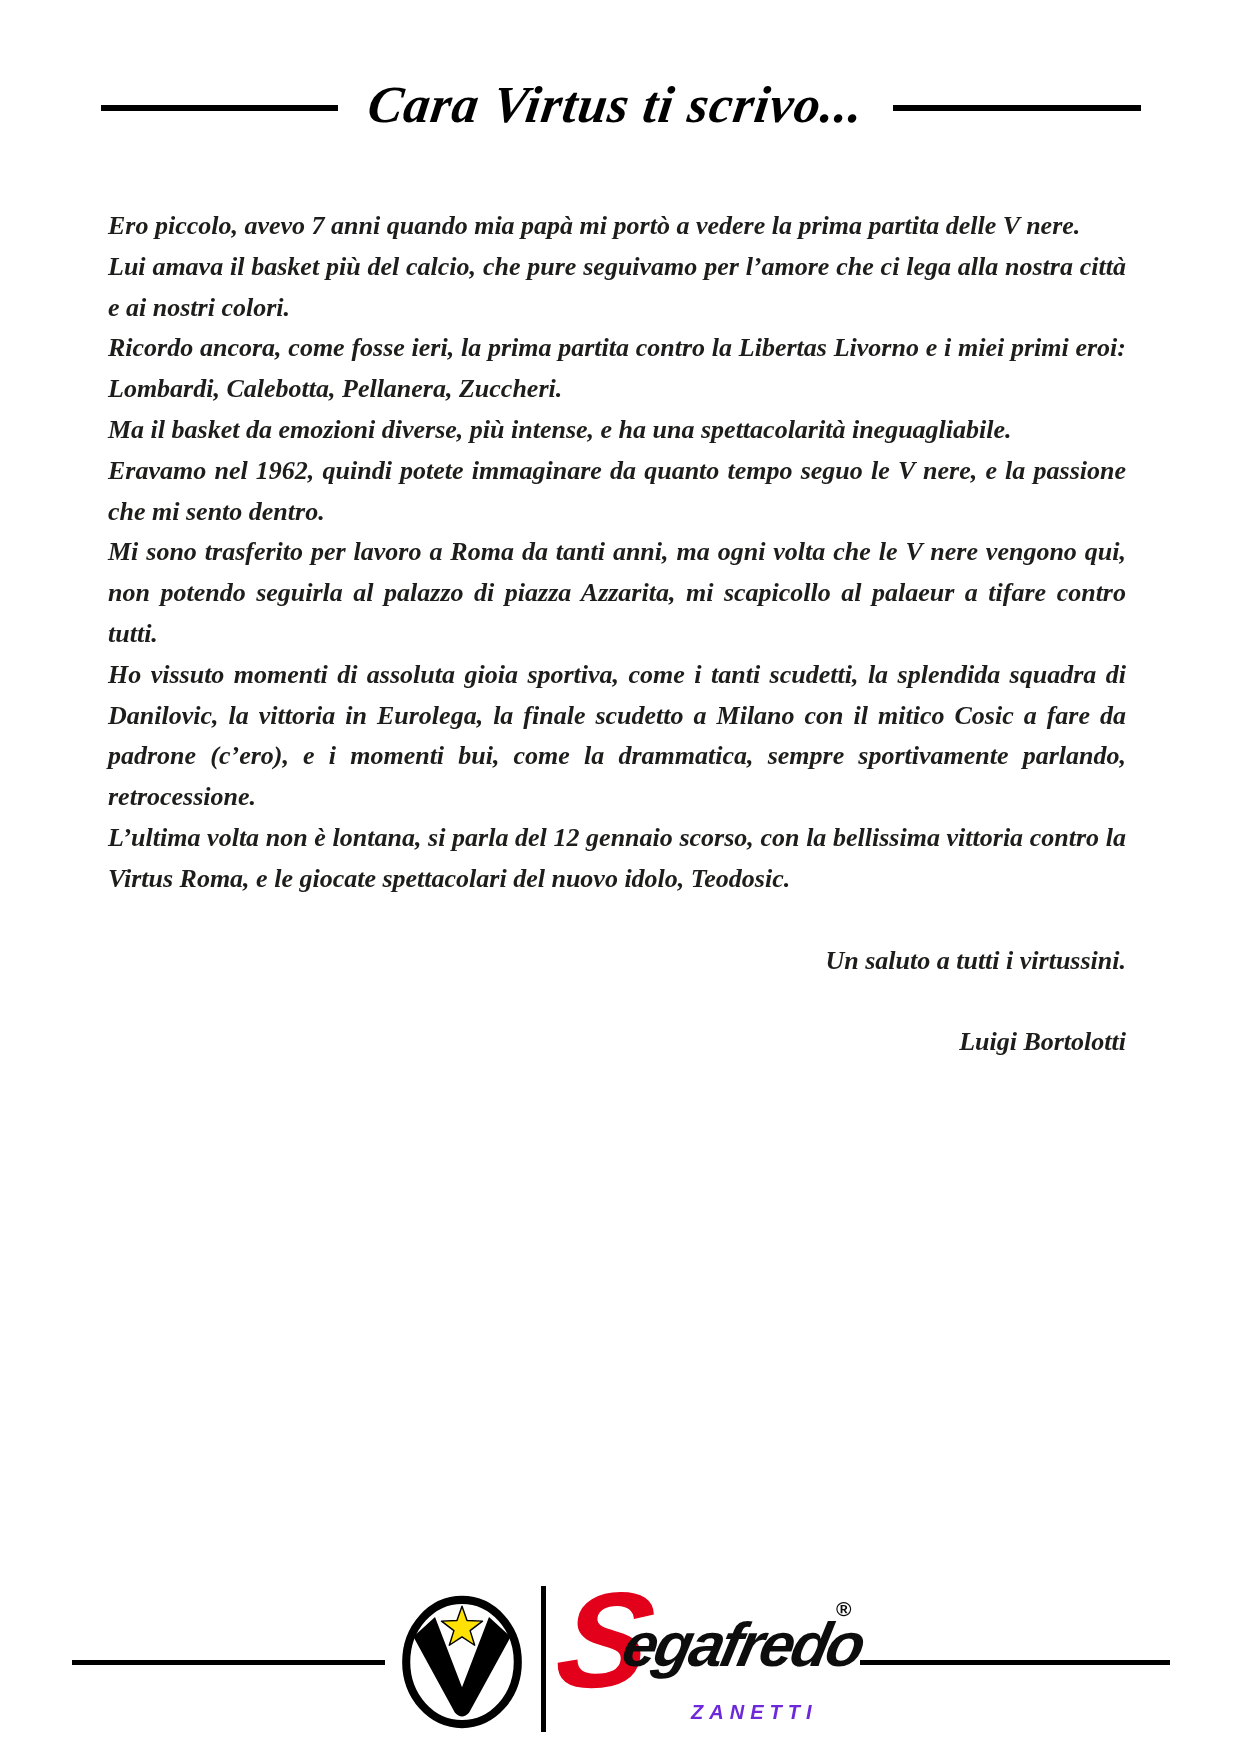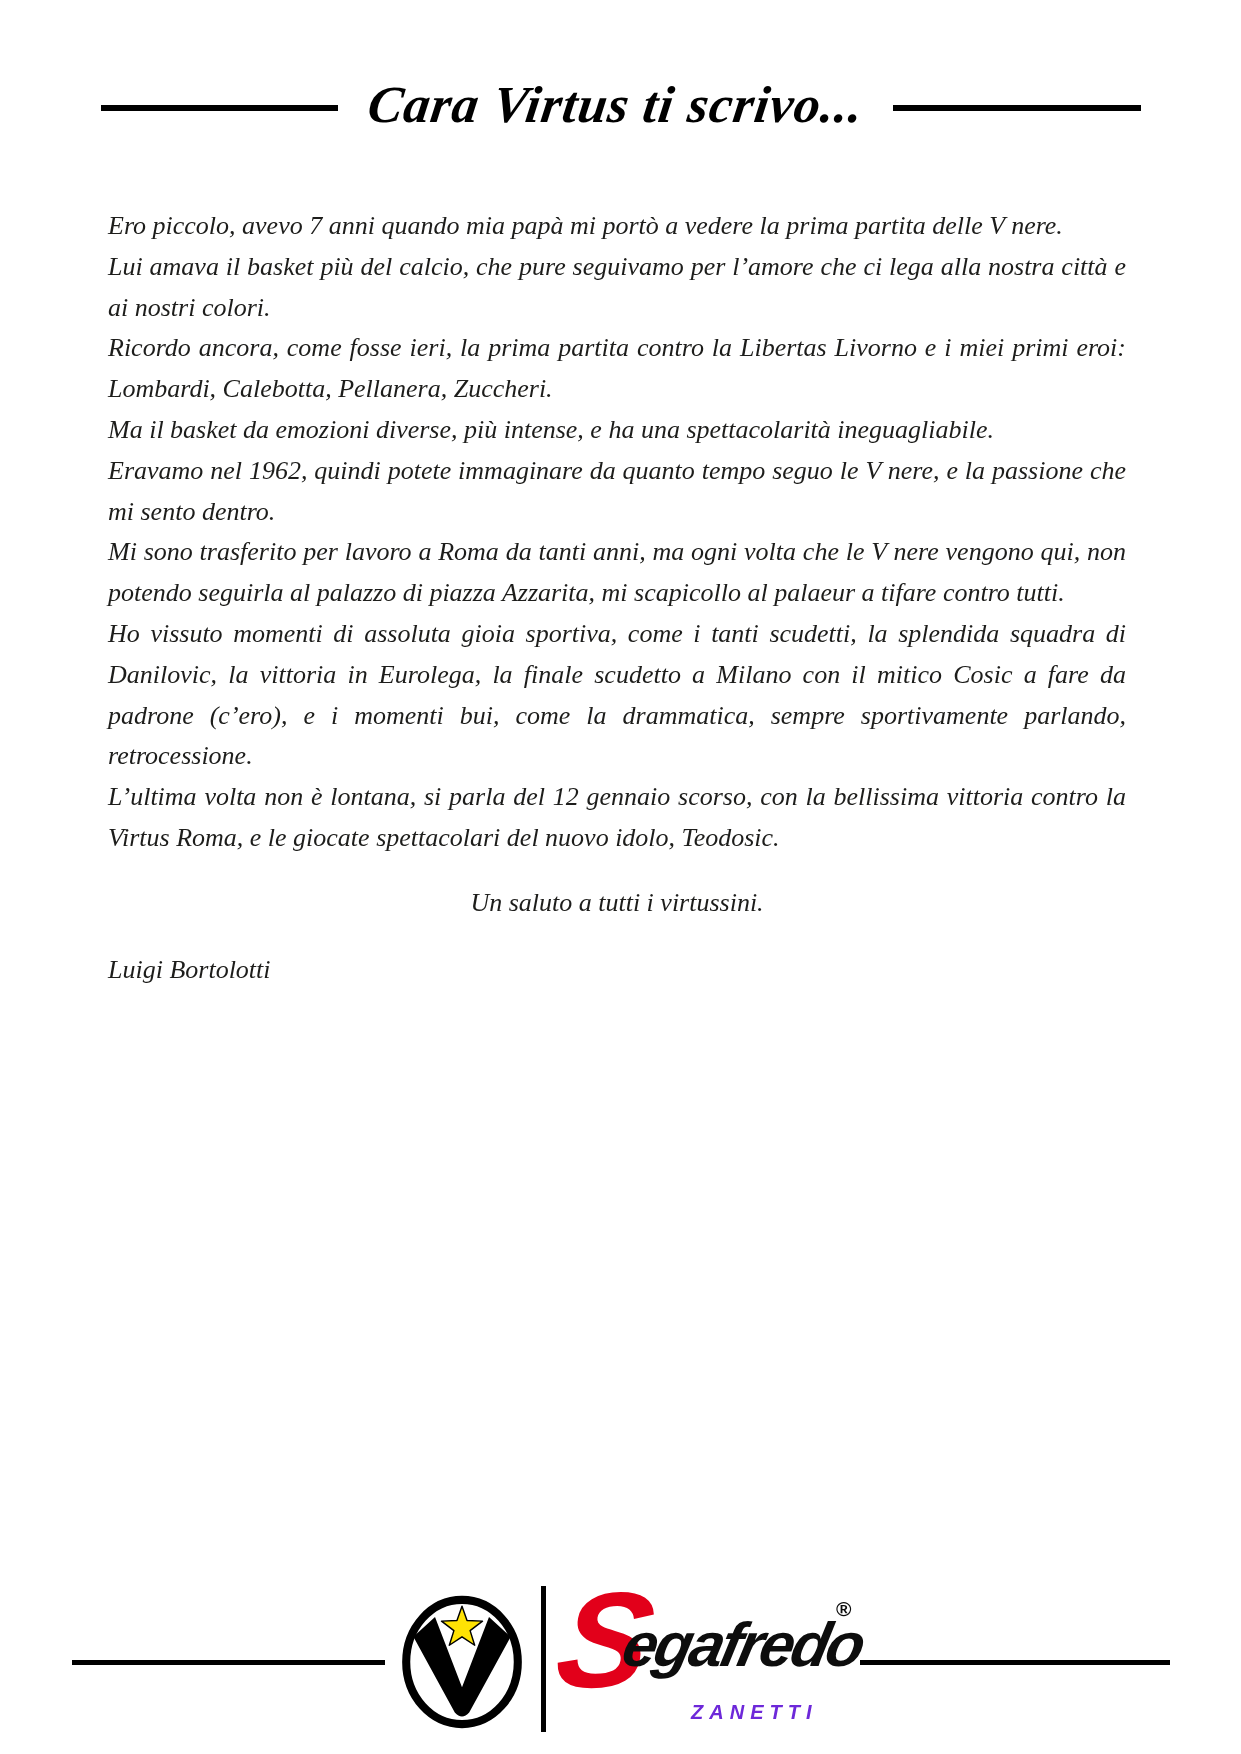--- a/index.html
+++ b/index.html
@@ -42,29 +42,29 @@
   }
 
   
   .letter {
     position: absolute;
     left: 108px;
     top: 206px;
     width: 1018px;
     font-family: "Liberation Serif", serif;
     font-style: italic;
-    font-weight: 400;
+    font-weight: 700;
     font-size: 26px;
     line-height: 40.8px;
     text-align: justify;
     color: #1d1d1b;
   }
   .letter p { margin: 0; }
-  .letter p.closing   { margin-top: 24px; text-align: center; }
-  .letter p.signature { margin-top: 26px; text-align: left; }
+  .letter p.closing   { margin-top: 41px; text-align: right; }
+  .letter p.signature { margin-top: 41px; text-align: right; }
 
   
   .footer {
     position: absolute;
     top: 1582px; left: 0; right: 0;
     height: 160px;
     display: flex;
     align-items: center;
     justify-content: center;
   }

